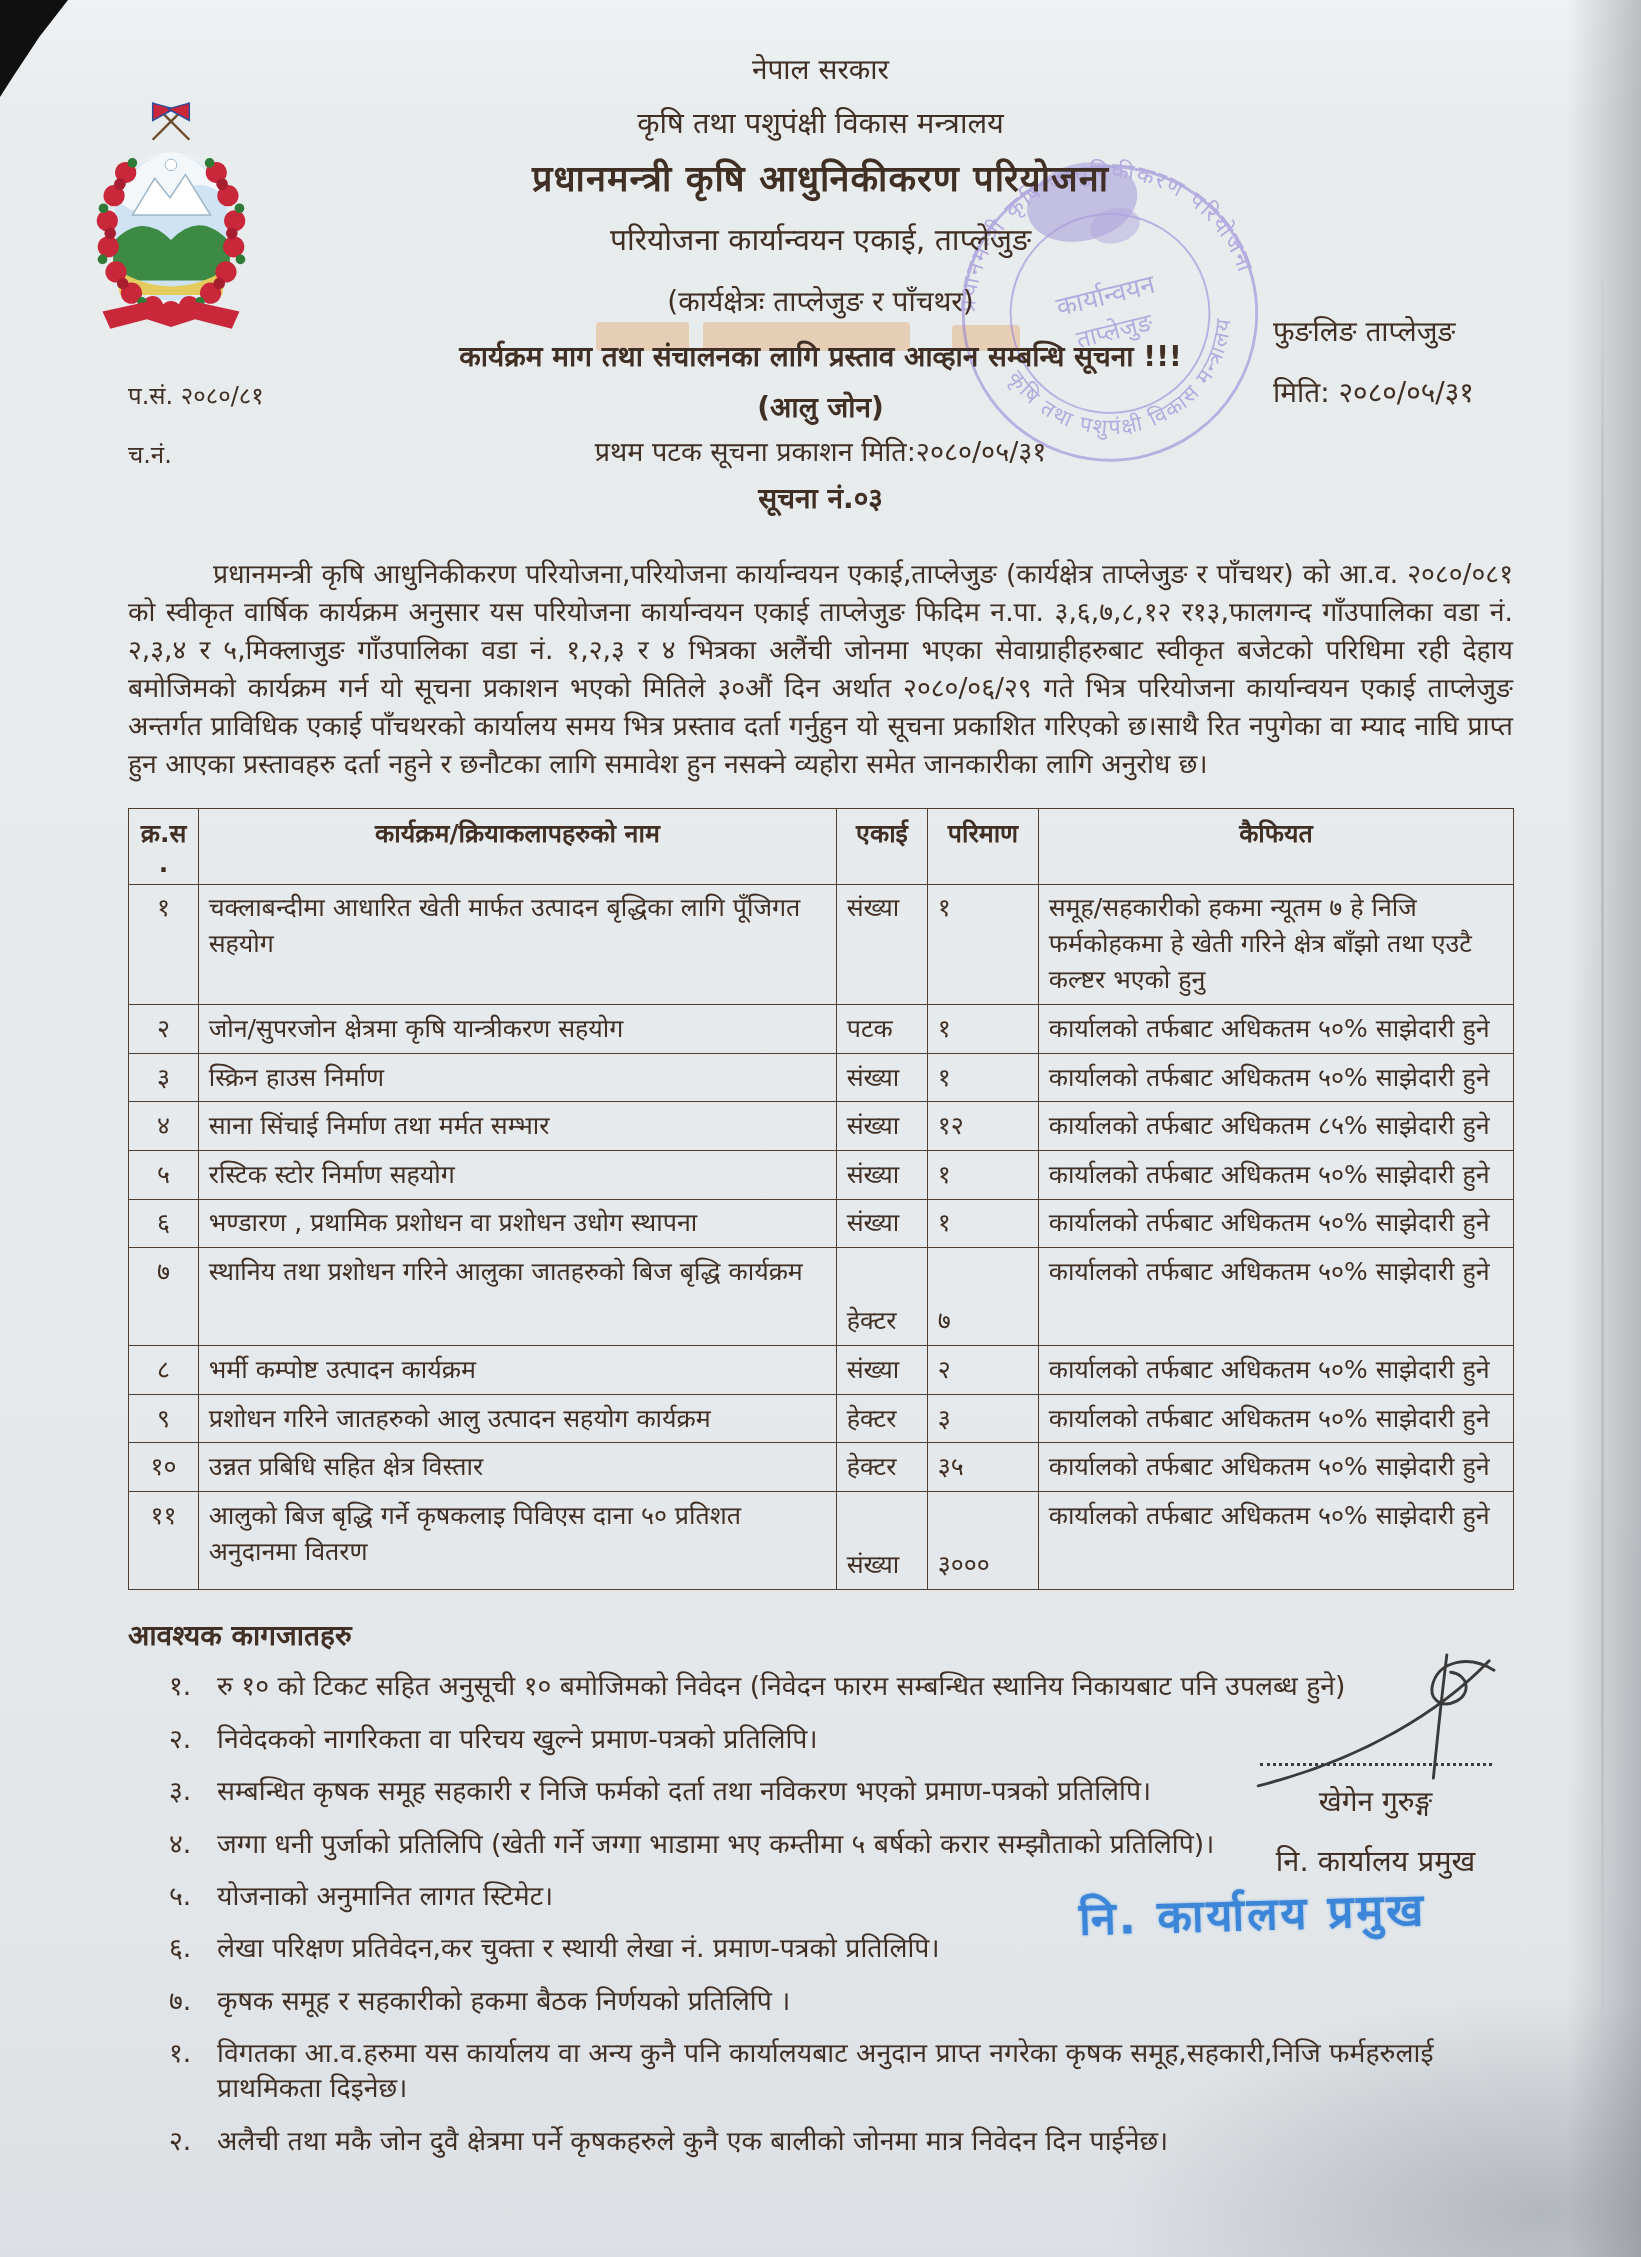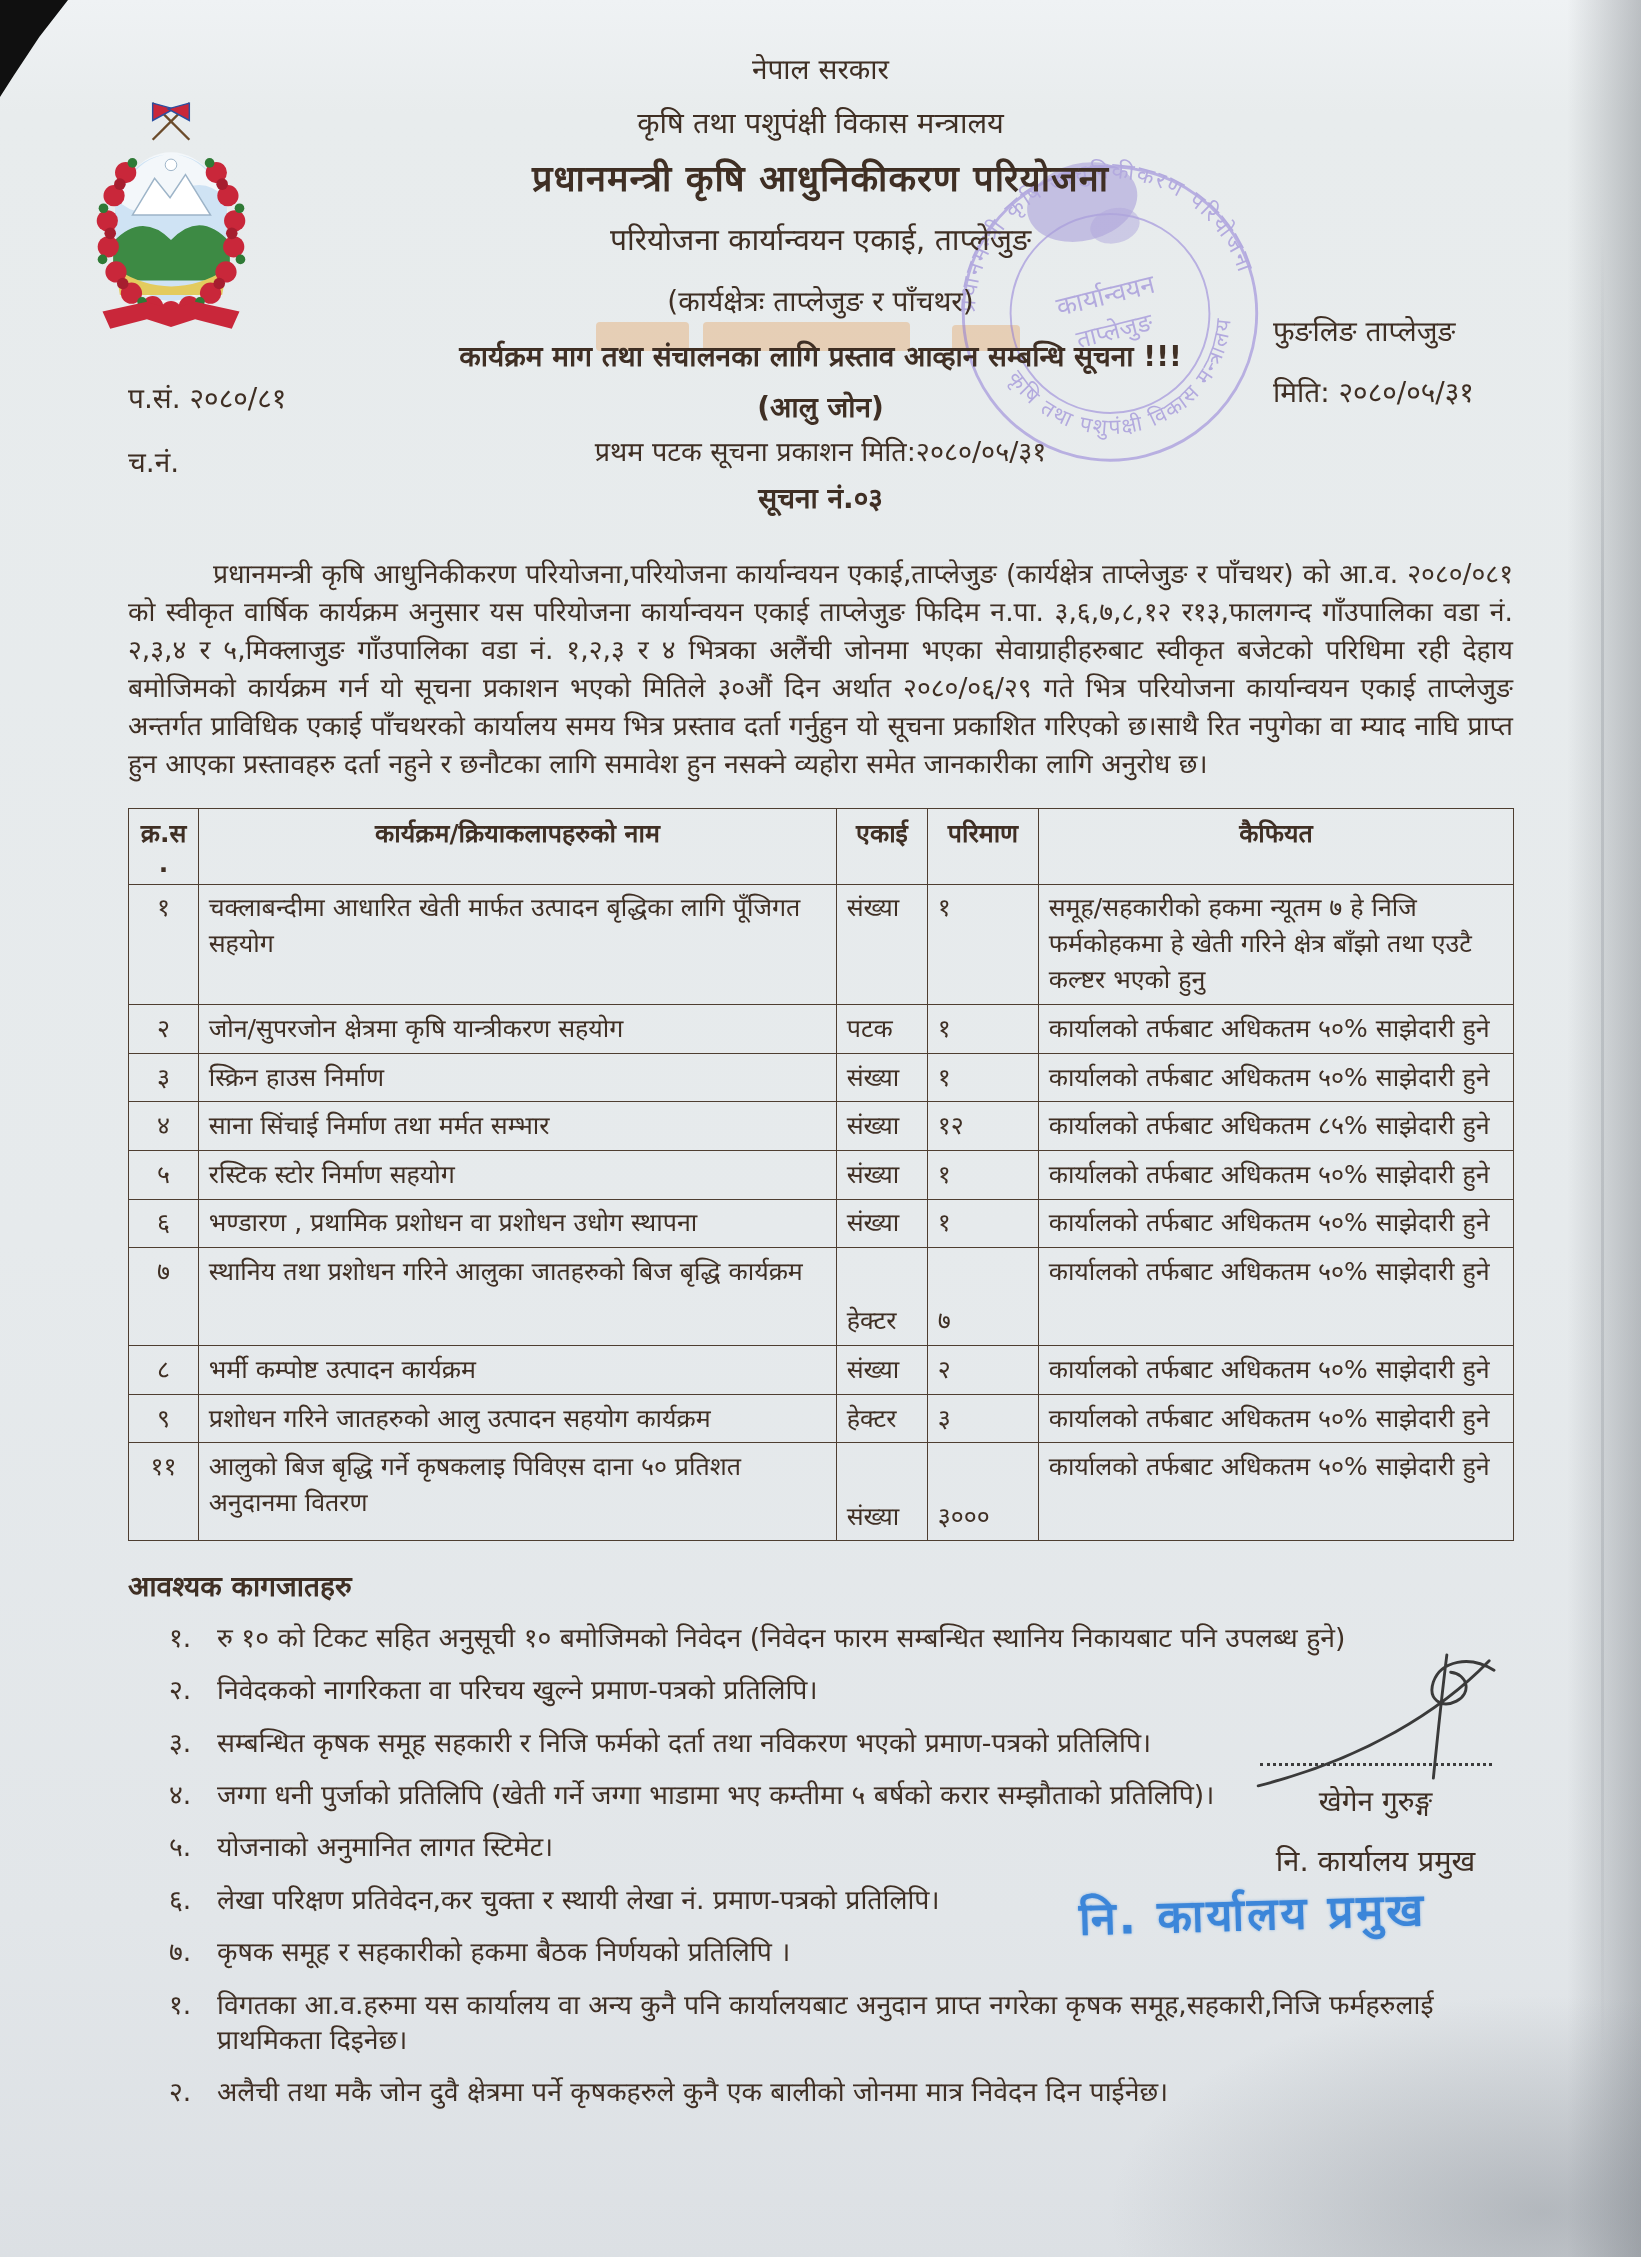--- a/index.html
+++ b/index.html
@@ -22,21 +22,21 @@
   .h-gov{font-size:28px;}
   .h-ministry{font-size:29px;margin-top:14.5px;}
   .h-project{font-size:36px;font-weight:bold;margin-top:12.6px;letter-spacing:1px;}
   .h-unit{font-size:30px;margin-top:16.4px;}
   .h-juris{font-size:28px;margin-top:22px;}
   .h-notice{font-size:28px;font-weight:600;margin-top:16.4px;}
   .h-zone{font-size:28px;font-weight:bold;margin-top:13.5px;}
   .h-firstpub{font-size:27px;margin-top:7px;}
   .h-noticeno{font-size:28px;font-weight:bold;margin-top:8.7px;}
 
-  .meta-left{position:absolute;left:128px;top:378px;font-size:28px;}
+  .meta-left{position:absolute;left:128px;top:378px;font-size:24px;}
   .meta-left .m2{margin-top:26px;}
   .meta-right{position:absolute;left:1273px;top:311px;font-size:28px;}
   .meta-right .m2{margin-top:23px;}
 
   .emblem{position:absolute;left:89px;top:97px;}
   .stamp-purple{position:absolute;left:883px;top:106px;opacity:.5;transform:rotate(-14deg);pointer-events:none;}
 
   
   .body-par{
     margin:39px 128px 0 128px;font-size:26.6px;line-height:38px;
@@ -254,20 +254,27 @@
           <td class="c-qty">२</td>
           <td class="c-remarks">कार्यालको तर्फबाट अधिकतम ५०%  साझेदारी हुने</td>
         </tr>
         <tr class="row">
           <td class="c-sn">९</td>
           <td class="c-name">प्रशोधन गरिने जातहरुको आलु उत्पादन सहयोग कार्यक्रम</td>
           <td class="c-unit">हेक्टर</td>
           <td class="c-qty">३</td>
           <td class="c-remarks">कार्यालको तर्फबाट अधिकतम ५०%  साझेदारी हुने</td>
         </tr>
+        <tr class="row">
+          <td class="c-sn">१०</td>
+          <td class="c-name">उन्नत प्रबिधि सहित क्षेत्र विस्तार</td>
+          <td class="c-unit">हेक्टर</td>
+          <td class="c-qty">३५</td>
+          <td class="c-remarks">कार्यालको तर्फबाट अधिकतम ५०%  साझेदारी हुने</td>
+        </tr>
         <tr class="row tall unit-bottom">
           <td class="c-sn">११</td>
           <td class="c-name">आलुको बिज बृद्धि गर्ने कृषकलाइ पिविएस दाना ५० प्रतिशत अनुदानमा वितरण</td>
           <td class="c-unit">संख्या</td>
           <td class="c-qty">३०००</td>
           <td class="c-remarks">कार्यालको तर्फबाट अधिकतम ५०%  साझेदारी हुने</td>
         </tr>
       </tbody>
   </table>
 

